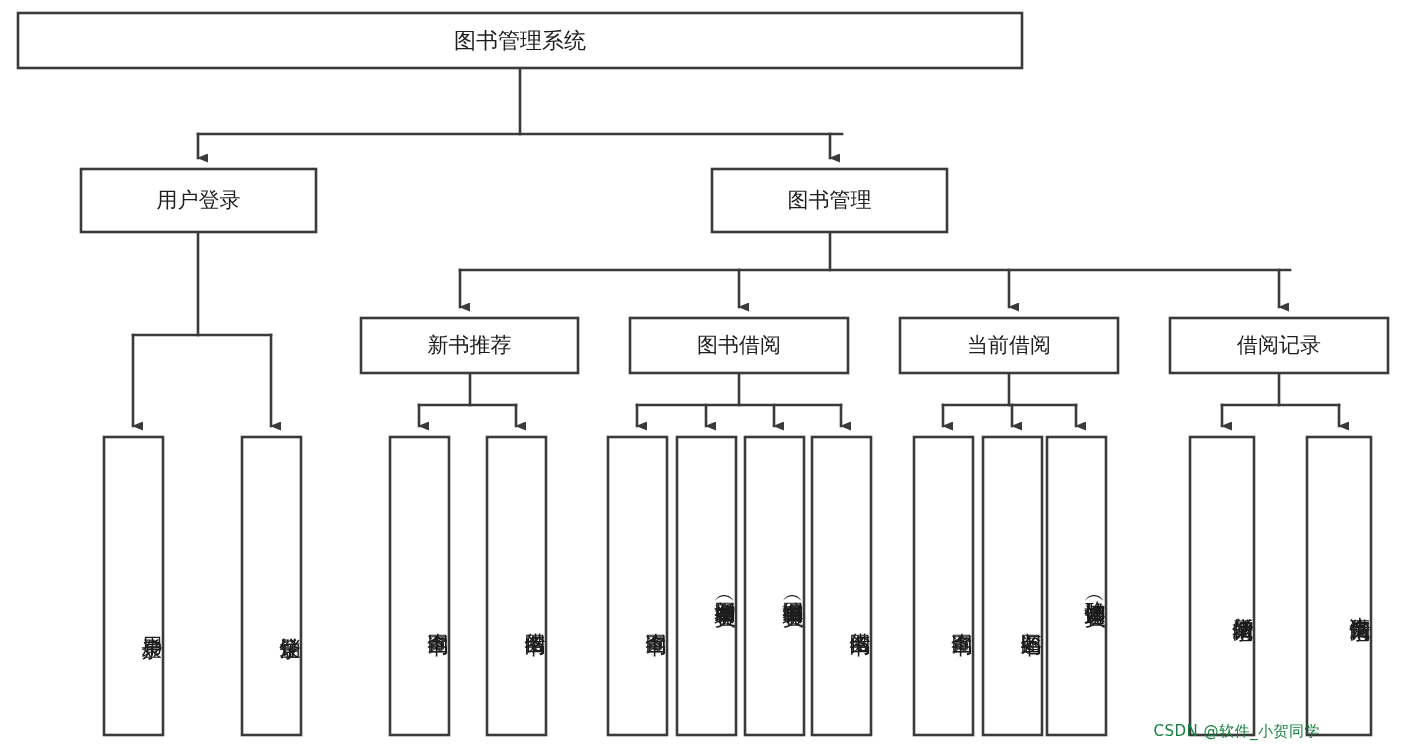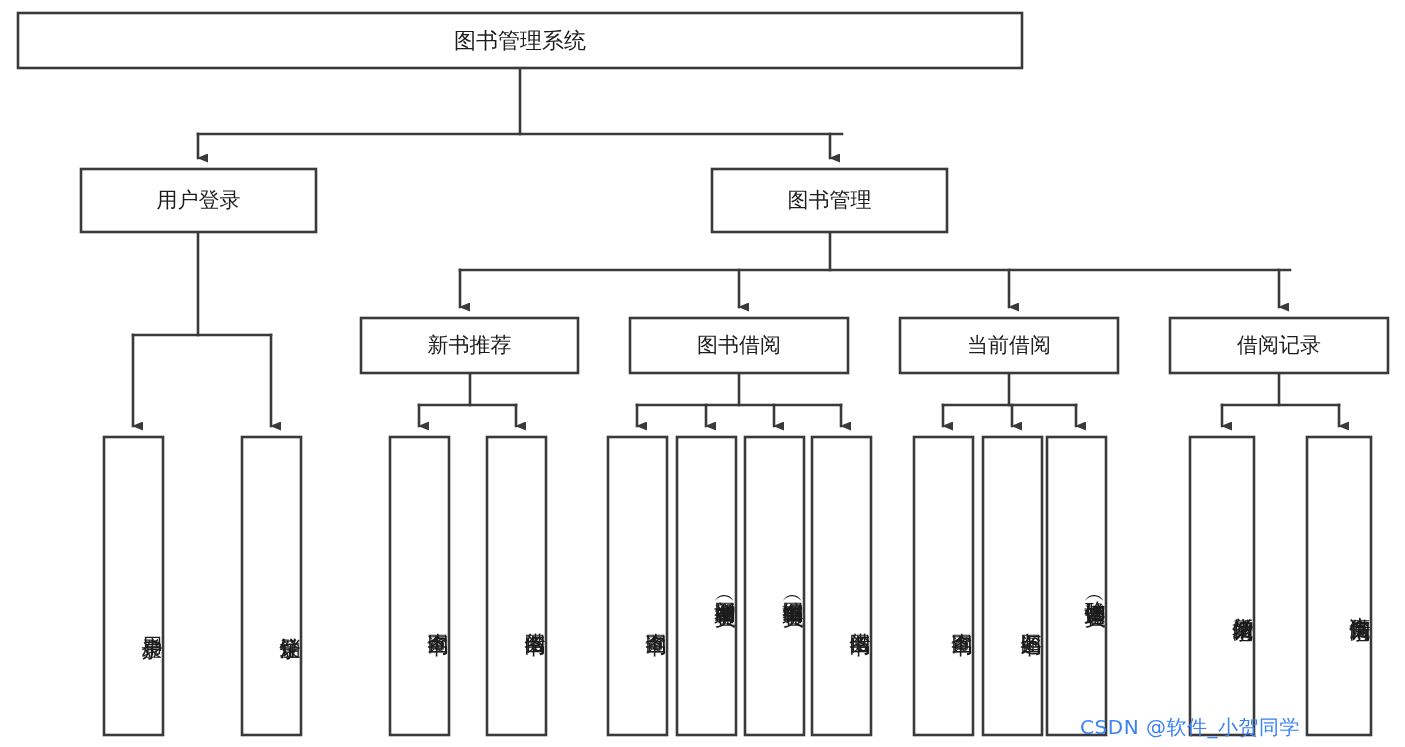--- a/index.html
+++ b/index.html
@@ -57,25 +57,25 @@
     font-family: "DejaVu Sans", "Liberation Sans", sans-serif;
     font-size: 21px;
     line-height: 1.05;
     color: #1c1c1c;
     letter-spacing: 1px;
     white-space: nowrap;
     pointer-events: none;
   }
   .watermark {
     position: absolute;
-    right: 24px;
+    right: 4px;
     bottom: 6px;
     font-family: "DejaVu Sans", "Liberation Sans", sans-serif;
-    font-size: 20px;
-    color: #3b82f6;
+    font-size: 15px;
+    color: #15803d;
     white-space: nowrap;
     letter-spacing: 0.5px;
   }
 </style>
 </head>
 <body>
 
 <div id="diagram-root">
 
   <svg id="flow-svg" viewBox="0 0 1405 747">

